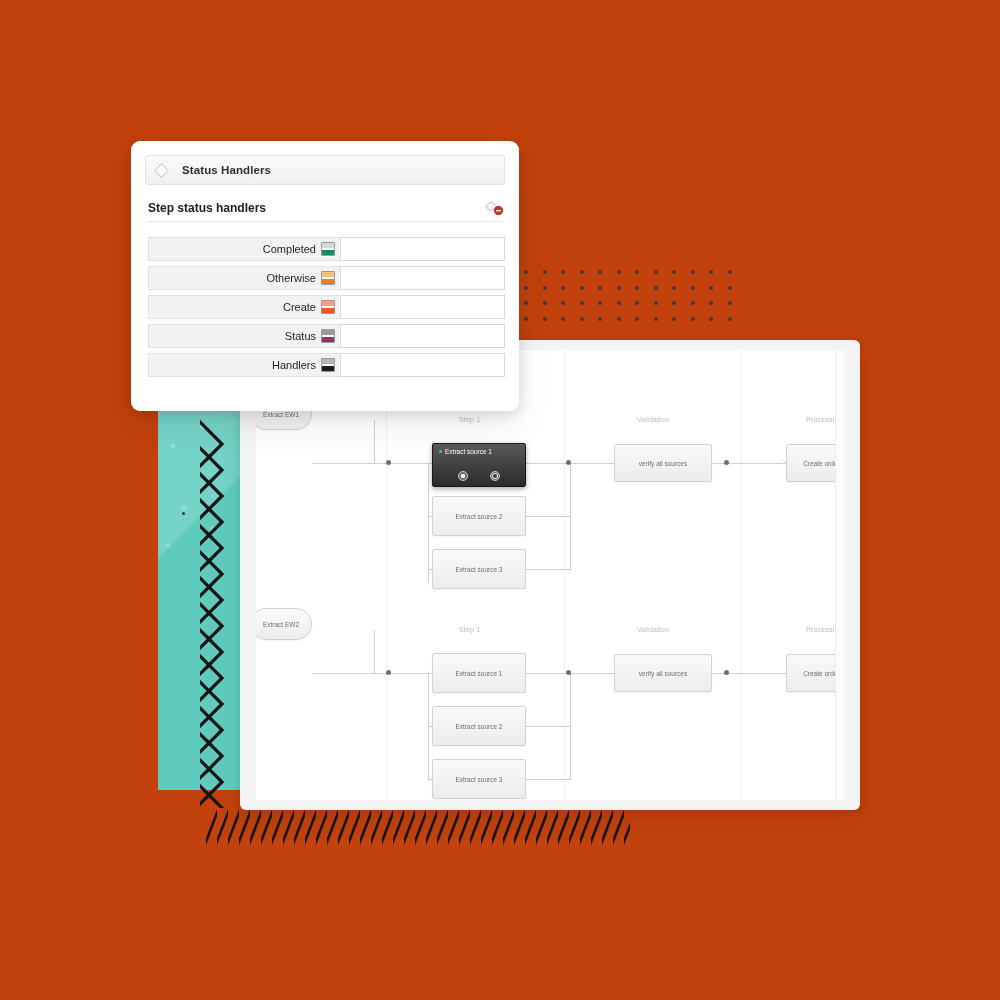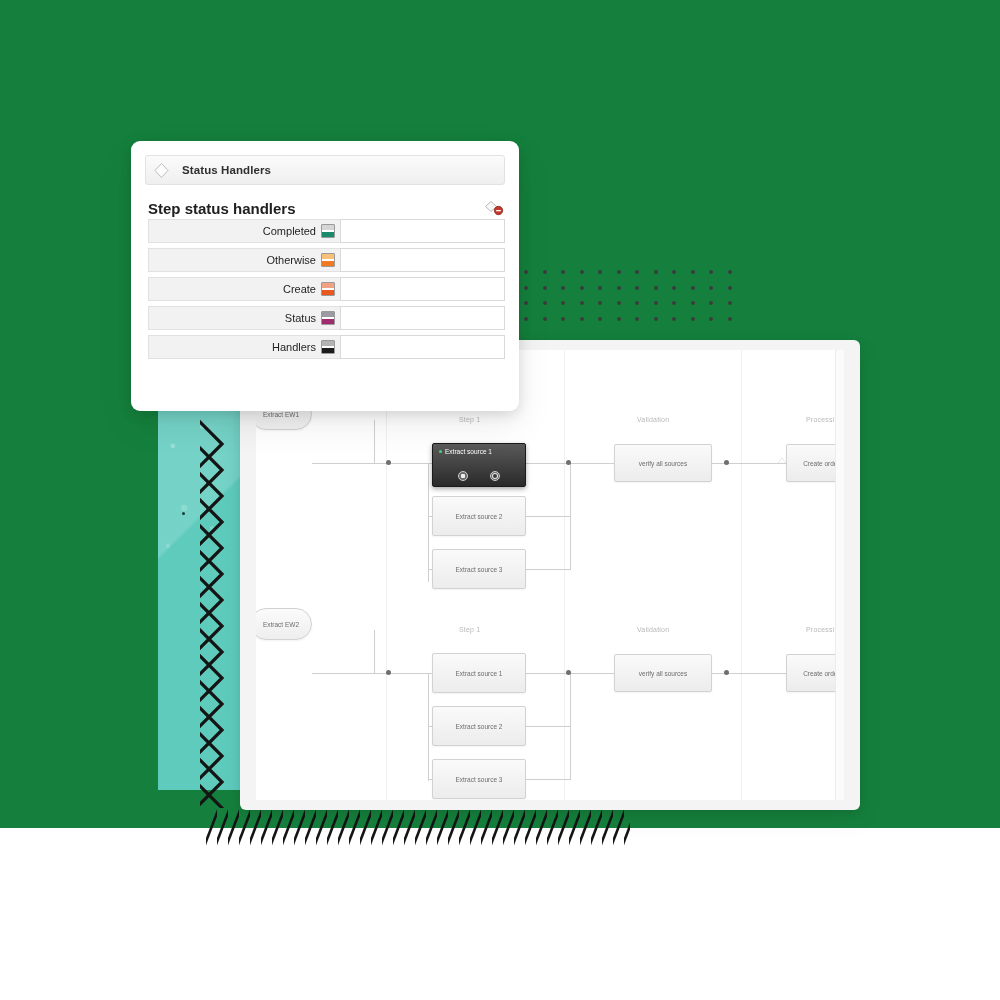--- a/index.html
+++ b/index.html
@@ -8,22 +8,22 @@
     width: 1000px;
     height: 1000px;
     background: #ffffff;
     font-family: "Liberation Sans", sans-serif;
     overflow: hidden;
   }
 
   #stage {
     position: relative;
     width: 1000px;
-    height: 828px;
-    background: #15803d;
+    height: 1000px;
+    background: #c2410c;
   }
 
   
   .dot-grid {
     position: absolute;
     left: 524px;
     top: 270px;
     width: 222px;
     height: 62px;
     display: grid;
@@ -284,37 +284,37 @@
     left: 17px;
     top: 54px;
     right: 14px;
     height: 26px;
     display: flex;
     align-items: center;
     justify-content: space-between;
     border-bottom: 1px solid #e7e7e7;
   }
   .section-head-title {
-    font-size: 15px;
+    font-size: 12px;
     font-weight: bold;
     color: #202020;
   }
   .delete-handler-btn {
     position: relative;
     width: 22px;
     height: 18px;
     display: flex;
     align-items: center;
     justify-content: center;
   }
 
   .rows {
     position: absolute;
     left: 17px;
-    top: 78px;
+    top: 96px;
     right: 14px;
   }
   .row {
     display: flex;
     align-items: stretch;
     height: 24px;
     margin-bottom: 5px;
   }
   .row-label {
     width: 192px;

